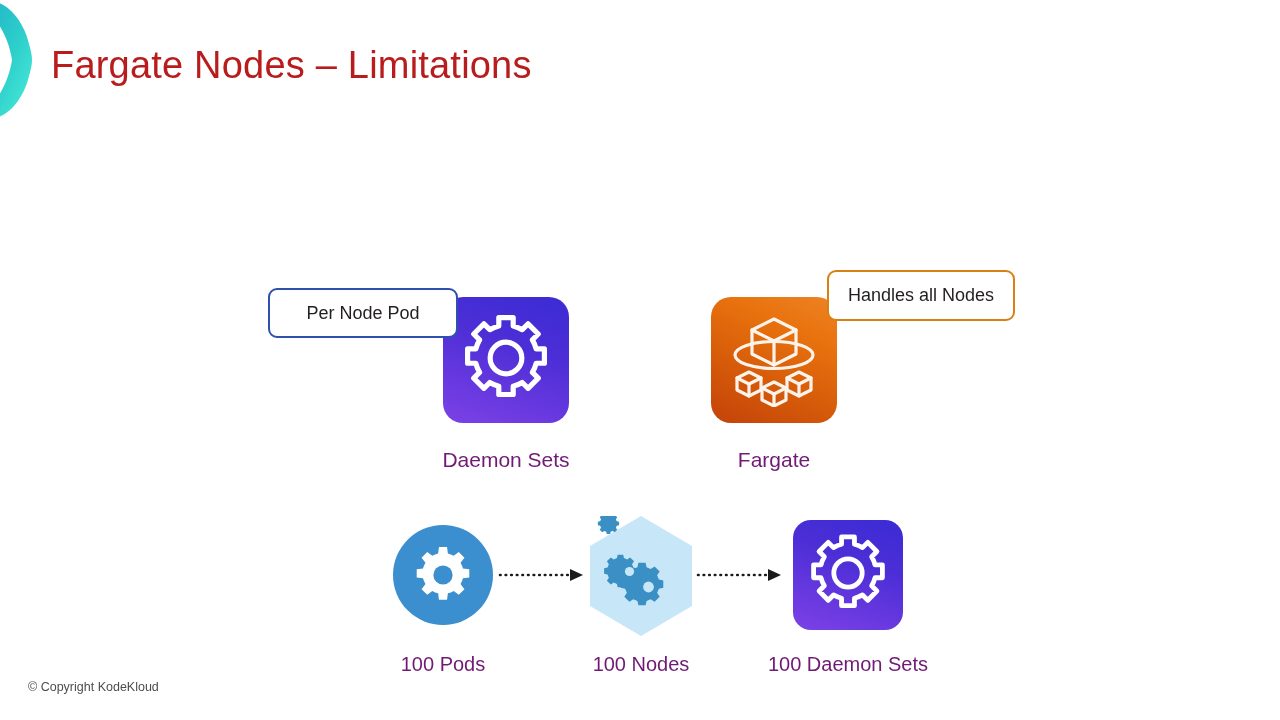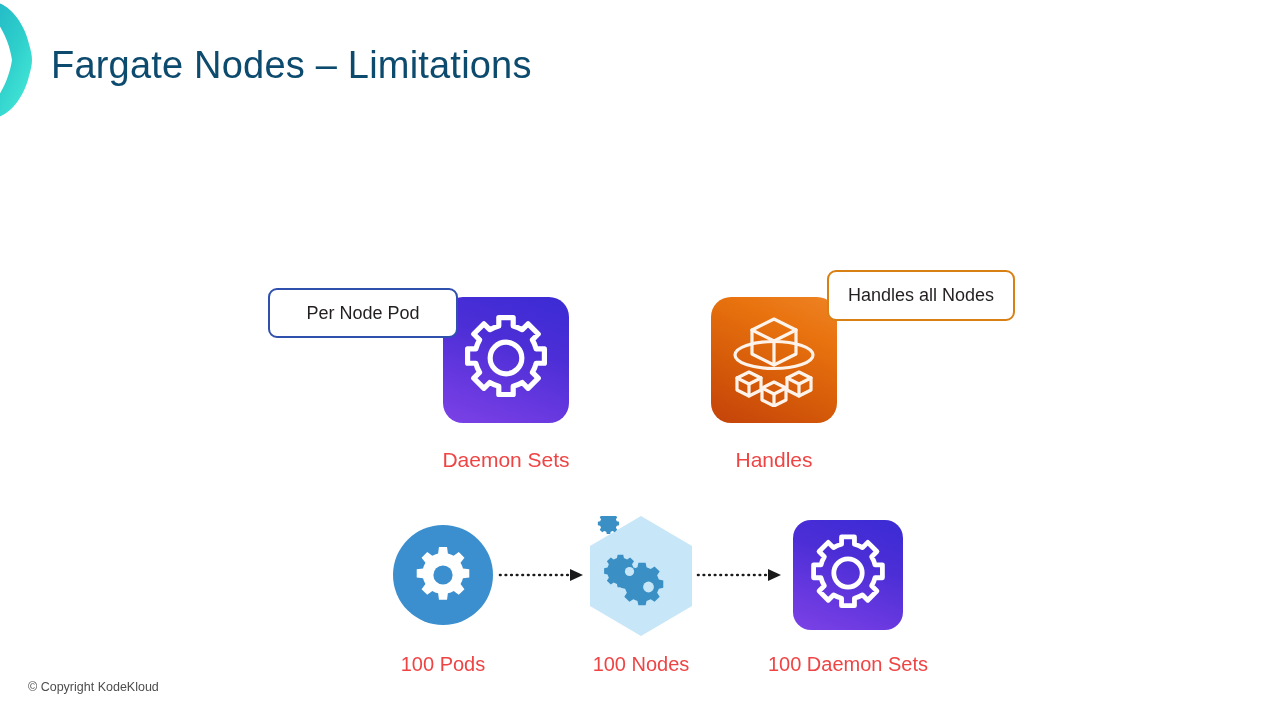--- a/index.html
+++ b/index.html
@@ -13,21 +13,21 @@
   }
   #slide { position:absolute; left:0; top:0; width:1280px; height:720px; }
 
   
   .brand-chevron { position:absolute; left:-22px; top:0px; width:70px; height:120px; }
 
   
   .slide-title {
     position:absolute; left:51px; top:44px;
     font-size:38px; font-weight:400; letter-spacing:0.2px;
-    color:#0c4a6e; white-space:nowrap;
+    color:#b91c1c; white-space:nowrap;
   }
 
   
   .footer-copy {
     position:absolute; left:28px; top:680px;
     font-size:12.5px; color:#4d4d4d; white-space:nowrap;
   }
 
   
   .callout {
@@ -53,21 +53,21 @@
     background:linear-gradient(25deg,#c4420a 0%,#d55a09 35%,#e8720e 72%,#ef8324 100%);
   }
 
   
   .circle-icon { position:absolute; border-radius:50%; background:#3b8fce; }
   .hex-wrap    { position:absolute; }
 
   
   .caption {
     position:absolute; text-align:center;
-    font-size:21px; color:#ef4444; white-space:nowrap;
+    font-size:21px; color:#701a75; white-space:nowrap;
   }
   .caption.small { font-size:20px; }
 
   
   .connector { position:absolute; z-index:2; }
 </style>
 </head>
 <body>
 
 <div id="slide">
@@ -125,21 +125,21 @@
 
           <path d="M51 73 L63 79 L63 91 L51 97 L39 91 L39 79 Z"></path>
           <path d="M39 79 L51 85 L63 79"></path>
             <path d="M51 85 L51 97"></path>
         </g>
       </svg>
     </span>
   </div>
 
   <div class="caption" style="left:386px;top:448px;width:240px;">Daemon Sets</div>
-  <div class="caption" style="left:674px;top:448px;width:200px;">Handles</div>
+  <div class="caption" style="left:674px;top:448px;width:200px;">Fargate</div>
 
   <div class="callout blue" style="left:268px;top:288px;width:190px;height:50px;">
     <span>Per Node Pod</span>
   </div>
 
   <div class="callout orange" style="left:802px;top:270px;width:188px;height:51px;">
     <span>Handles all Nodes</span>
   </div>
 
   <div class="circle-icon" style="left:393px;top:525px;width:100px;height:100px;">

